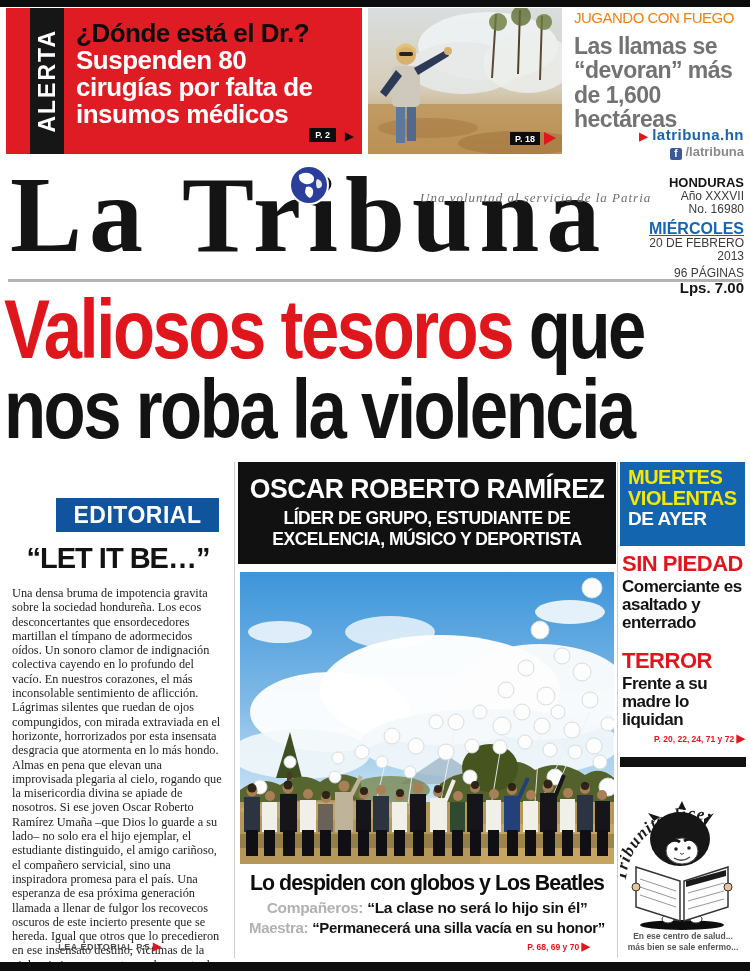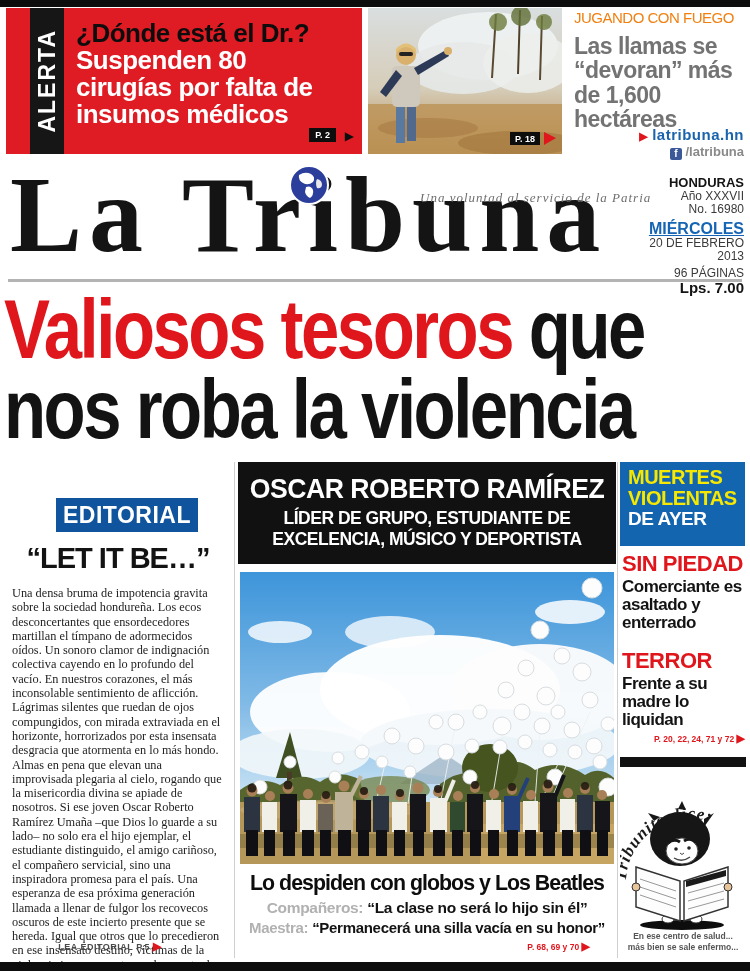--- a/index.html
+++ b/index.html
@@ -35,21 +35,21 @@
   .i-price{font-weight:bold;font-size:15px;color:#141414;}
   .mast-rule{left:8px;top:279px;width:734px;height:3px;background:#b3b3b3;}
   
   .mainhead{left:4px;top:289px;width:746px;font-weight:bold;}
   .mh-line{white-space:nowrap;font-size:84px;line-height:80px;letter-spacing:-3px;transform:scaleX(0.82);transform-origin:0 50%;}
   .mh-red{color:#e0161d;}
   .mh-black{color:#131313;}
   
   .vdiv{width:1px;background:#cfcfcf;top:462px;height:496px;}
   
-  .ed-banner{left:56px;top:498px;width:142px;height:34px;background:#11549e;color:#fff;font-weight:bold;font-size:23px;display:flex;align-items:center;justify-content:center;letter-spacing:0.5px;}
+  .ed-banner{left:56px;top:498px;width:163px;height:34px;background:#11549e;color:#fff;font-weight:bold;font-size:23px;display:flex;align-items:center;justify-content:center;letter-spacing:0.5px;}
   .ed-title{left:4px;top:542px;width:228px;text-align:center;font-weight:bold;font-size:29px;letter-spacing:-1px;color:#131313;}
   .ed-body{left:12px;top:586px;width:210px;font-family:"Liberation Serif",serif;font-size:12.3px;line-height:14.3px;color:#1d1d1d;text-align:left;}
   .ed-footer{left:12px;top:941px;width:150px;text-align:right;font-weight:bold;font-size:9px;color:#4a4a4a;letter-spacing:0.5px;}
   .red{color:#e0161d;}
   
   .feature-box{left:238px;top:462px;width:378px;height:102px;background:#111;color:#fff;text-align:center;}
   .f-name{font-size:28px;font-weight:bold;margin-top:11px;letter-spacing:-0.5px;transform:scaleX(0.95);}
   .f-sub{font-size:17.5px;font-weight:bold;line-height:1.18;width:348px;margin:3px auto 0;letter-spacing:-0.5px;}
   .photo{left:240px;top:572px;width:374px;height:292px;overflow:hidden;}
   .cap1{left:240px;top:870px;width:374px;text-align:center;font-weight:bold;font-size:22px;letter-spacing:-1px;color:#0d0d0d;transform:scaleX(0.97);}

